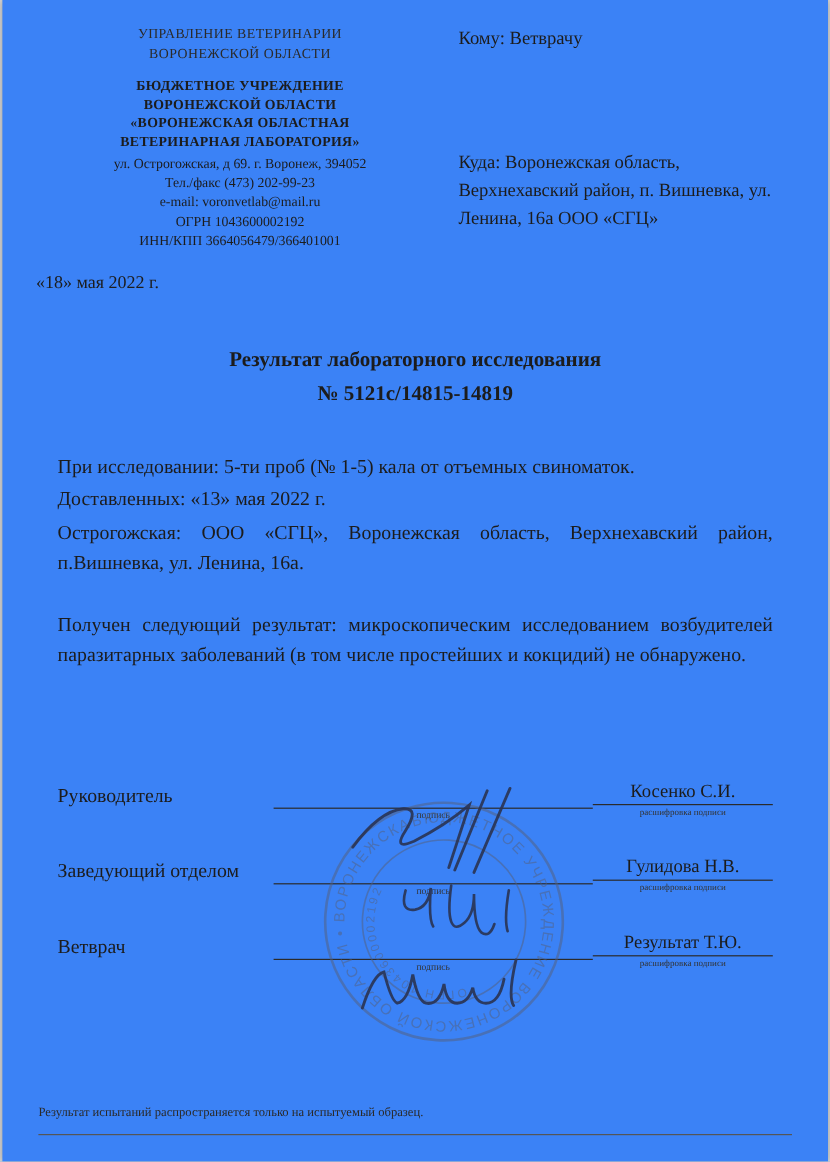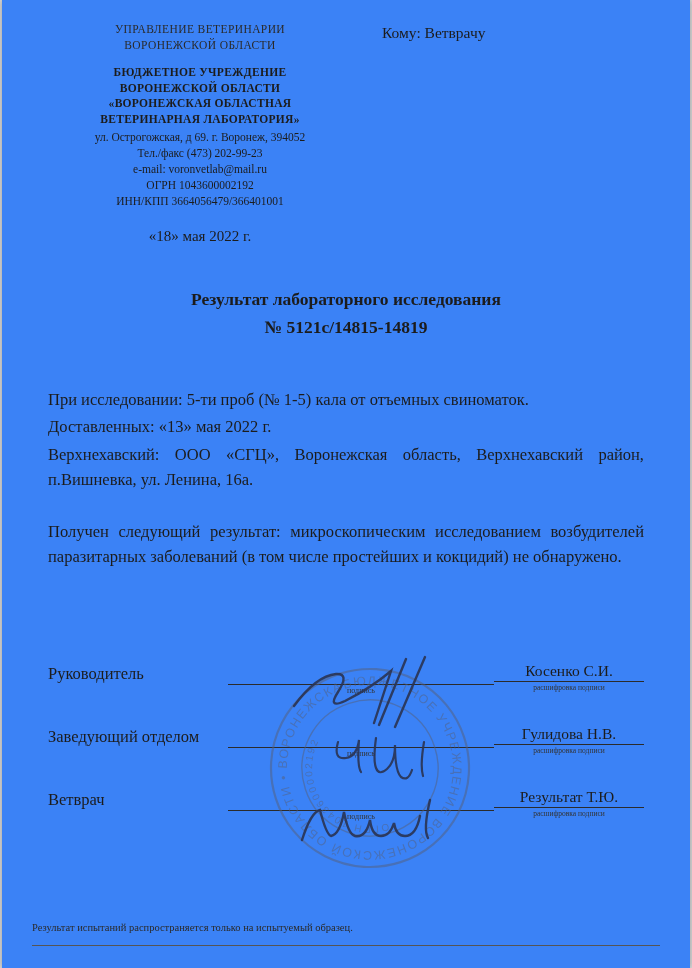--- a/index.html
+++ b/index.html
@@ -14,32 +14,32 @@
     box-shadow:0 0 6px rgba(0,0,0,.3);
   }
   .pre{white-space:pre-line;}
 
   
   .header{display:flex;padding-top:22px;}
   .header-left{width:340px;margin-left:28px;text-align:center;}
   .authority{font-size:11.5px;letter-spacing:.4px;line-height:1.35;color:#2a2a2a;}
   .org{font-size:11.5px;font-weight:bold;letter-spacing:.3px;line-height:1.35;margin-top:12px;}
   .contacts{font-size:11.5px;line-height:1.4;margin-top:2px;}
-  .doc-date{font-size:15px;margin-top:18px;text-align:center;}
+  .doc-date{font-size:15px;margin-top:18px;text-align:left;}
 
   .header-right{width:275px;margin-left:12px;}
   .to-line{font-size:15.5px;margin-top:2px;}
   .addr-block{font-size:15.5px;line-height:1.5;margin-top:82px;}
   .lbl{font-weight:normal;}
 
   
   .title{ text-align:center;margin-top:40px;font-size:17.5px;font-weight:bold;line-height:1.6;}
 
   
-  .body-text{margin:46px 46px 0 46px;font-size:16.5px;line-height:1.55;text-align:justify;}
+  .body-text{margin:35px 46px 0 46px;font-size:16.5px;line-height:1.55;text-align:justify;}
   .body-text p{margin:0 0 2px 0;}
   .body-text p.gap{margin-top:26px;}
 
   
   .sign-block{margin:92px 46px 0 46px;}
   .sign-row{display:grid;grid-template-columns:180px 1fr 150px;margin-bottom:30px;align-items:start;}
   .sign-role{font-size:16.5px;padding-top:2px;}
   .sign-line{border-bottom:1.3px solid #2b2b2b;height:22px;}
   .sign-caption{font-size:8px;text-align:center;color:#333;margin-top:1px;}
   .sign-name{font-size:15.5px;font-weight:normal;border-bottom:1.3px solid #2b2b2b;text-align:center;padding-bottom:1px;}
@@ -74,39 +74,43 @@
 e-mail: voronvetlab@mail.ru
 ОГРН 1043600002192
 ИНН/КПП 3664056479/366401001</div>
       <div class="doc-date">«18» мая 2022 г.</div>
     </div>
     <div class="header-right">
       <div class="to-line">
         <span class="lbl">Кому:</span>
         <span>Ветврачу</span>
       </div>
+      <div class="addr-block">
+        <span class="lbl">Куда:</span>
+        <span>Воронежская область, Верхнехавский район, п. Вишневка, ул. Ленина, 16а ООО «СГЦ»</span>
+      </div>
     </div>
   </div>
 
   <div class="title">
     <div>Результат лабораторного исследования</div>
     <div>№ 5121с/14815-14819</div>
   </div>
 
   <div class="body-text">
     <p>
       <span class="lbl">При исследовании:</span>
       <span>5-ти проб (№ 1-5) кала от отъемных свиноматок.</span>
     </p>
     <p>
       <span class="lbl">Доставленных:</span>
       <span>«13» мая 2022 г.</span>
     </p>
     <p>
-      <span class="lbl">Верхнехавский:</span>
+      <span class="lbl">Острогожская:</span>
       <span class="lbl">ООО «СГЦ»,</span>
       <span>Воронежская область, Верхнехавский район, п.Вишневка, ул. Ленина, 16а.</span>
     </p>
     <p class="gap">
       <span class="lbl">Получен следующий результат:</span>
       <span>микроскопическим исследованием возбудителей паразитарных заболеваний (в том числе простейших и кокцидий) не обнаружено.</span>
     </p>
   </div>
 
   <div class="sign-block">

